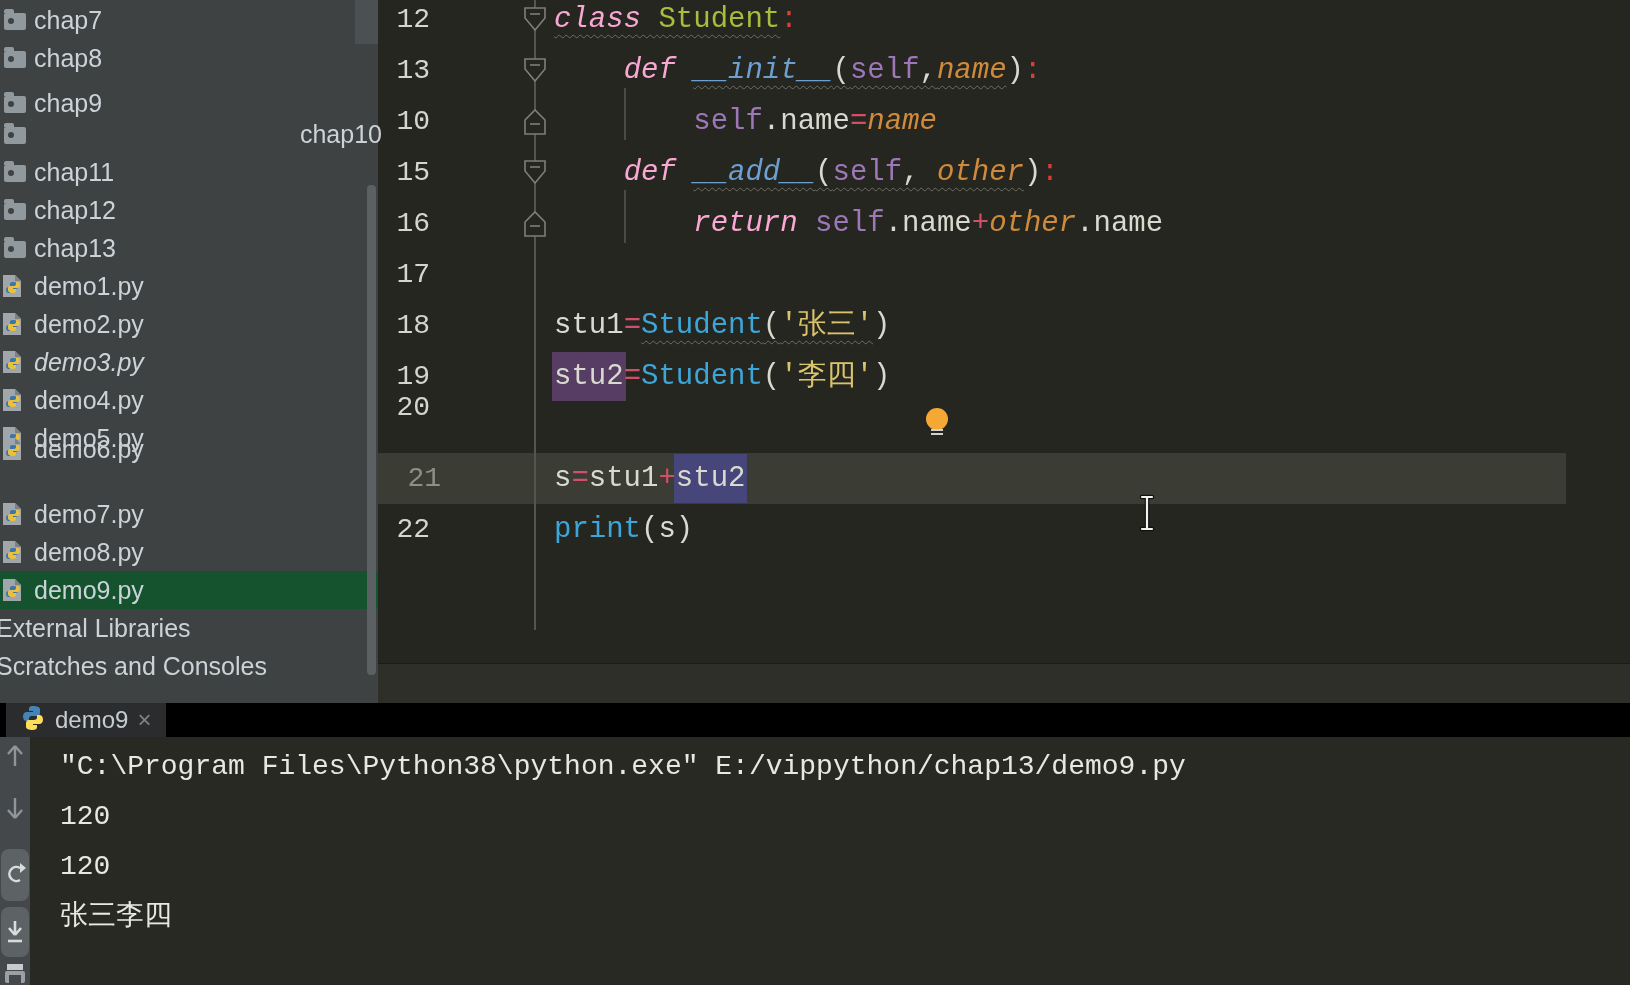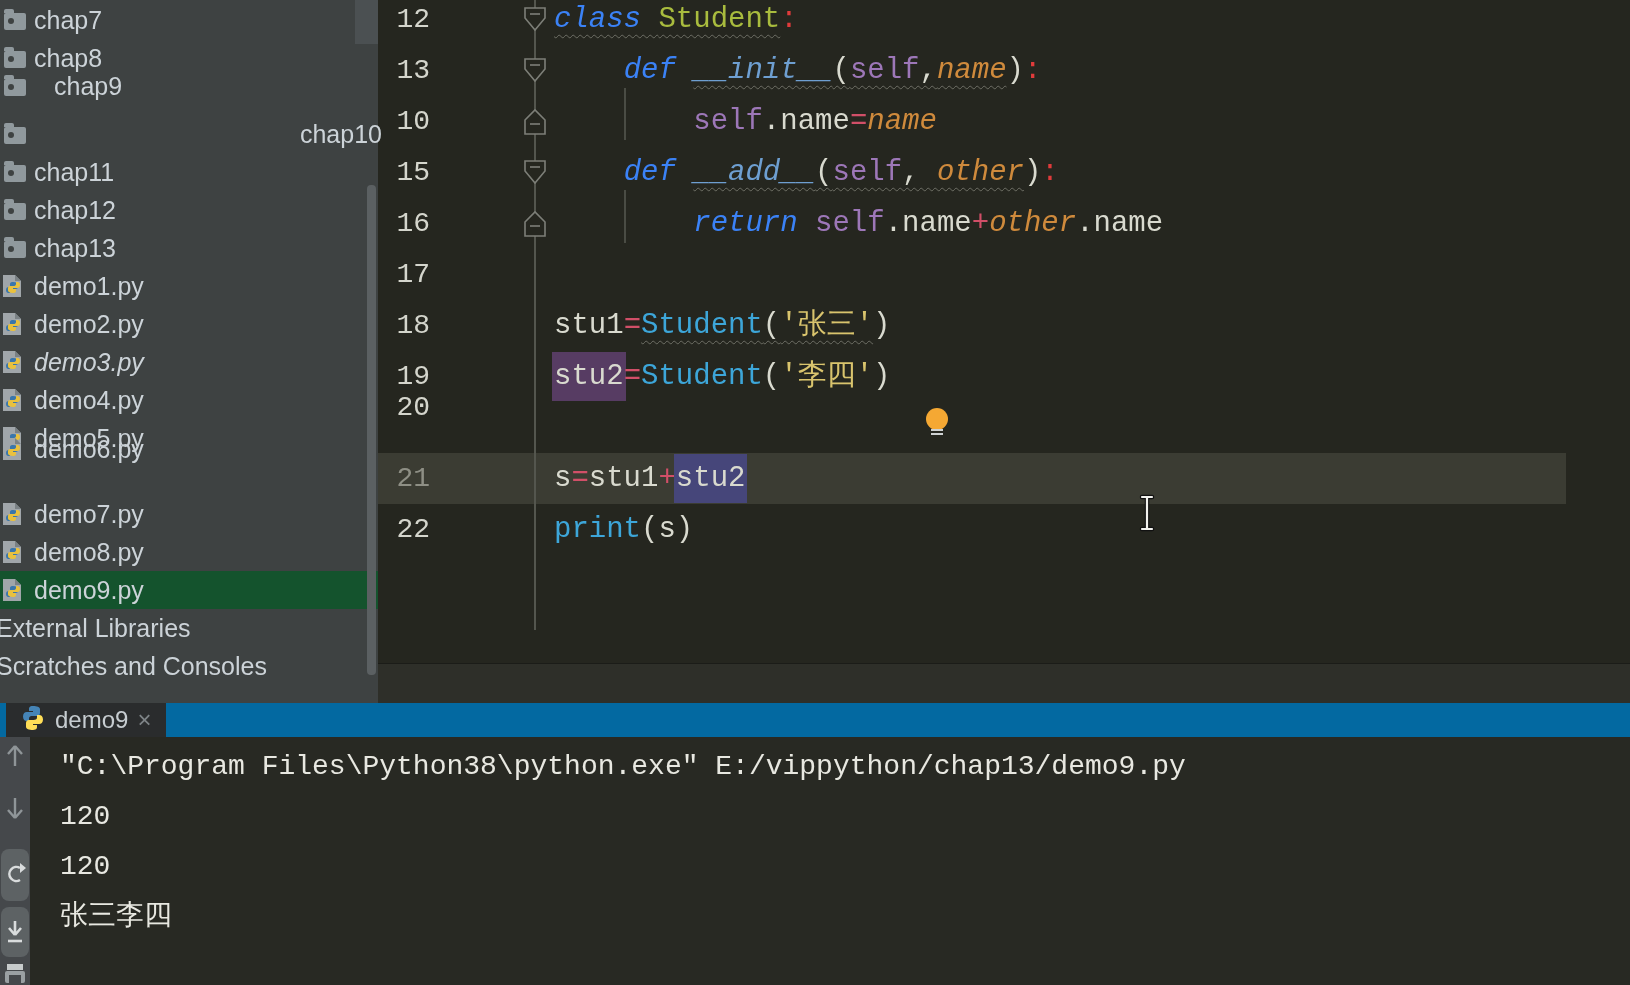--- a/index.html
+++ b/index.html
@@ -21,25 +21,25 @@
   .scrollblock{position:absolute;left:355px;top:0;width:23px;height:44px;background:#4b5052;z-index:4;}
   .scrollthumb{position:absolute;left:367px;top:185px;width:9px;height:490px;background:#5b6062;border-radius:4px;z-index:5;cursor:grab;}
 
   
   .editor{position:absolute;left:378px;top:0;width:1188px;height:663px;background:#25261f;overflow:hidden;z-index:1;}
   .cur-line{position:absolute;left:0;top:453px;width:1252px;height:51px;background:#3b3c33;}
   .fold-line{position:absolute;left:156px;top:0;width:1.5px;height:630px;background:#54564e;}
   .indent-guide{position:absolute;width:1.5px;background:#4a4c44;left:246px;}
   .gutter-num{position:absolute;left:0;width:52px;height:51px;color:#d4d5cc;font-size:28px;
               font-family:"Liberation Mono",monospace;text-align:right;line-height:51px;cursor:pointer;}
-  .gutter-num.cur{color:#8e8f85;}
+  .gutter-num.cur{color:#8e8f85;padding-left:11px;}
   .fold-marker{position:absolute;left:144px;width:26px;height:30px;cursor:pointer;}
   .code-line{position:absolute;left:176px;height:51px;line-height:51px;white-space:pre;
              font-family:"Liberation Mono","DejaVu Sans Mono",monospace;font-size:29px;color:#d9dacf;cursor:text;}
-  .tok-kw{color:#3b82f6;font-style:italic;}
+  .tok-kw{color:#f9a8d4;font-style:italic;}
   .tok-cls{color:#a9bc3e;}
   .tok-fn{color:#6e9fd1;font-style:italic;}
   .tok-self{color:#9d77b8;}
   .tok-param{color:#cf8a3c;font-style:italic;}
   .tok-op{color:#d14f68;}
   .tok-colon{color:#e03b3b;}
   .tok-str{color:#d9c46d;}
   .tok-call{color:#3da6d9;}
   .tok-txt{color:#d9dacf;}
   .wavy{text-decoration-line:underline;text-decoration-style:wavy;
@@ -51,21 +51,21 @@
         background:#f5a833;cursor:pointer;}
   .bulb:after{content:"";position:absolute;left:5px;top:21px;width:12px;height:8px;
         background:repeating-linear-gradient(#cfd2d3 0 2px,#25261f 2px 4px);}
   .ibeam{position:absolute;left:760px;top:494px;z-index:6;}
 
   .edit-split{position:absolute;left:378px;top:663px;width:1252px;height:1px;background:#1b1c18;z-index:2;}
   .edit-band{position:absolute;left:378px;top:664px;width:1252px;height:39px;background:#2e2f29;z-index:2;}
 
   
   .runpanel{position:absolute;left:0;top:703px;width:1630px;height:282px;z-index:3;}
-  .tabbar{position:absolute;left:0;top:0;width:1630px;height:34px;background:#0369a1;border-bottom:1px solid #1d1e1f;}
+  .tabbar{position:absolute;left:0;top:0;width:1630px;height:34px;background:#000000;border-bottom:1px solid #1d1e1f;}
   .tab{position:absolute;left:6px;top:0;width:160px;height:34px;background:#2a2c2d;display:flex;
        align-items:center;gap:9px;padding-left:14px;box-sizing:border-box;cursor:pointer;}
   .tab-label{color:#c6ccd0;font-size:24px;}
   .tab-close{color:#7e8487;font-size:24px;cursor:pointer;line-height:1;}
   .console{position:absolute;left:0;top:34px;width:1630px;height:248px;background:#282923;}
   .strip{position:absolute;left:0;top:0;width:30px;height:248px;background:#45484b;}
   .strip .sicon{position:absolute;left:1px;width:28px;display:flex;justify-content:center;cursor:pointer;}
   .toggle{background:#5d6264;border-radius:8px;}
   .console-line{position:absolute;left:60px;height:50px;line-height:50px;white-space:pre;
         font-family:"Liberation Mono","DejaVu Sans Mono",monospace;font-size:28px;color:#e8e8e1;}
@@ -82,21 +82,21 @@
             <span class="folder-icon"></span>
           </span>
           <span>chap7</span>
         </div>
         <div class="tree-row folder" style="top: 39px;">
           <span class="ticon">
             <span class="folder-icon"></span>
           </span>
           <span>chap8</span>
         </div>
-        <div class="tree-row folder" style="top: 67px; gap: 20px;">
+        <div class="tree-row folder" style="top: 84px;">
           <span class="ticon">
             <span class="folder-icon"></span>
           </span>
           <span>chap9</span>
         </div>
         <div class="tree-row folder" style="top: 115px; justify-content: space-between;">
           <span class="ticon">
             <span class="folder-icon"></span>
           </span>
           <span>chap10</span>

